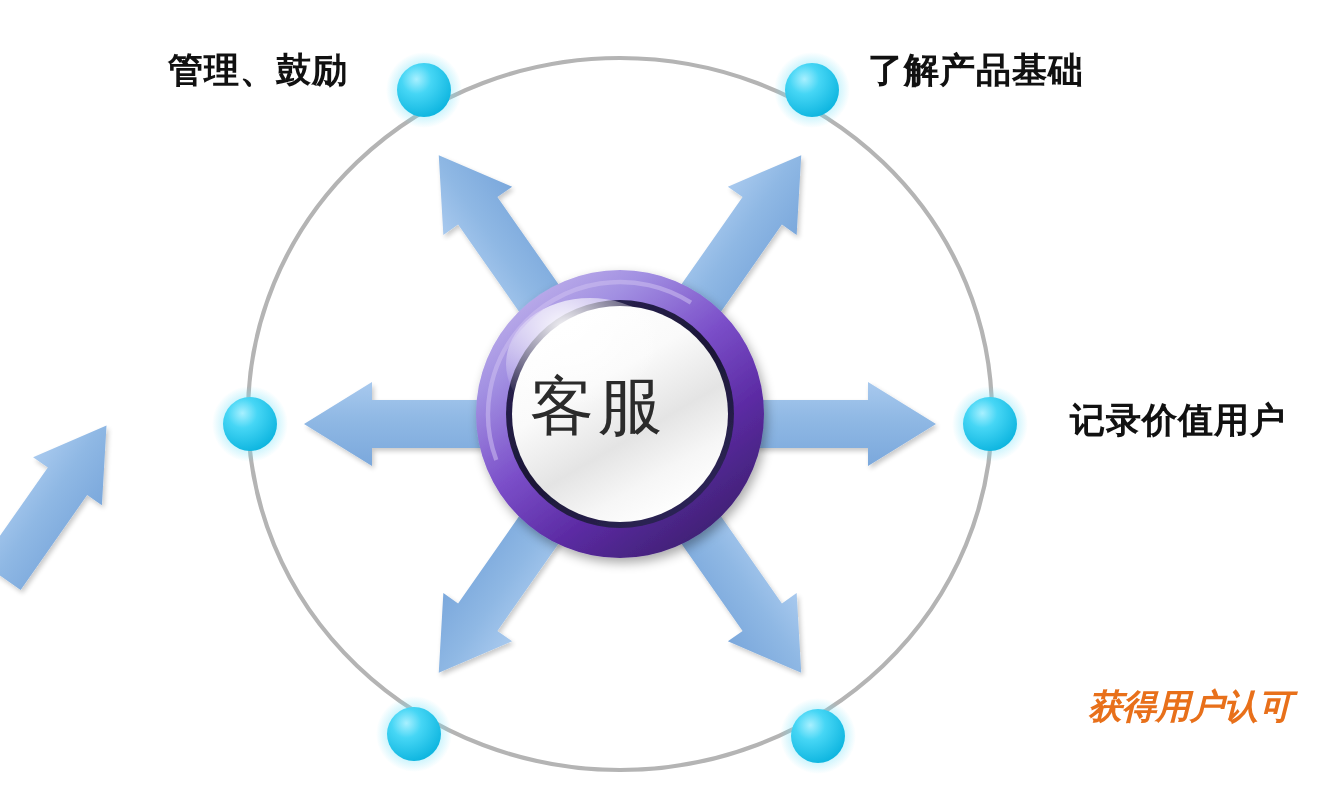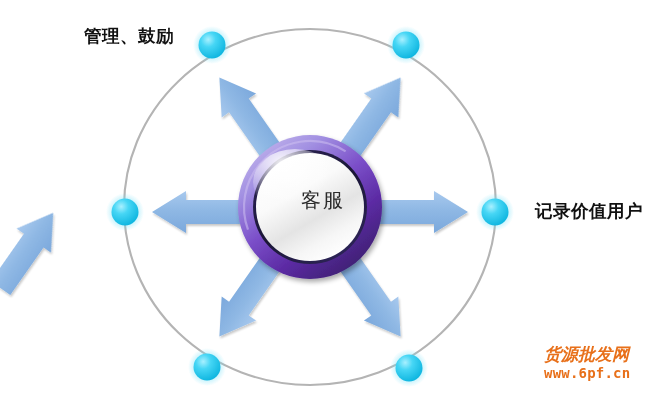--- a/index.html
+++ b/index.html
@@ -39,23 +39,23 @@
   .lbl-l  { left: 10px;  top: 203px; }
   .lbl-r  { left: 535px; top: 203px; }
   .lbl-bl { left: 57px;  top: 358px; }
   .lbl-br { left: 436px; top: 358px; }
 
   .center-label {
     position: absolute;
     left: 265px;
     top: 190px;
     width: 80px;
-    text-align: right;
-    font-family: Liberation Sans, sans-serif;
-    font-size: 20px;
+    text-align: left;
+    font-family: Liberation Mono, monospace;
+    font-size: 32px;
     font-weight: 400;
     color: #2b2b2b;
     letter-spacing: 2px;
     white-space: nowrap;
     line-height: 1;
   }
 
   #watermark {
     position: absolute;
     left: 544px;
@@ -231,22 +231,22 @@
         <circle cx="207" cy="367" r="13.5" fill="url(#nodeGrad)"></circle>
       </g>
       <g>
         <circle cx="409" cy="368" r="19" fill="url(#nodeGlow)"></circle>
         <circle cx="409" cy="368" r="13.5" fill="url(#nodeGrad)"></circle>
       </g>
     </g>
   </svg>
 
   <div class="node-label lbl-tl">管理、鼓励</div>
+  <div class="node-label lbl-tr">了解产品基础</div>
   <div class="node-label lbl-r">记录价值用户</div>
 
   <div class="center-label">客服</div>
 
   <div id="watermark">
-    <span class="wm-cn">货源批发网</span>
-    <span class="wm-url">www.6pf.cn</span>
+    <span class="wm-cn">获得用户认可</span>
   </div>
 
 </div>
 
 </body></html>

